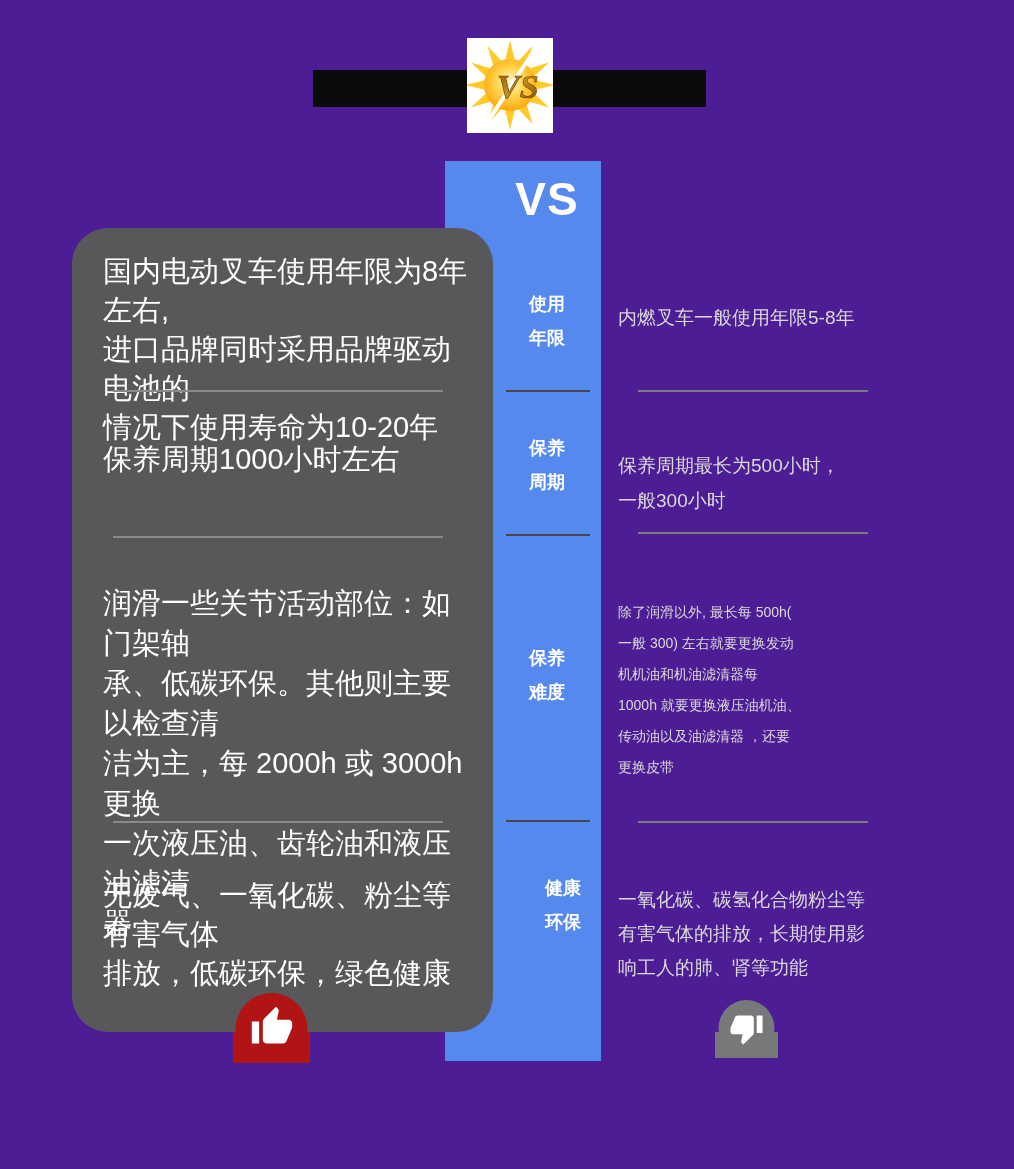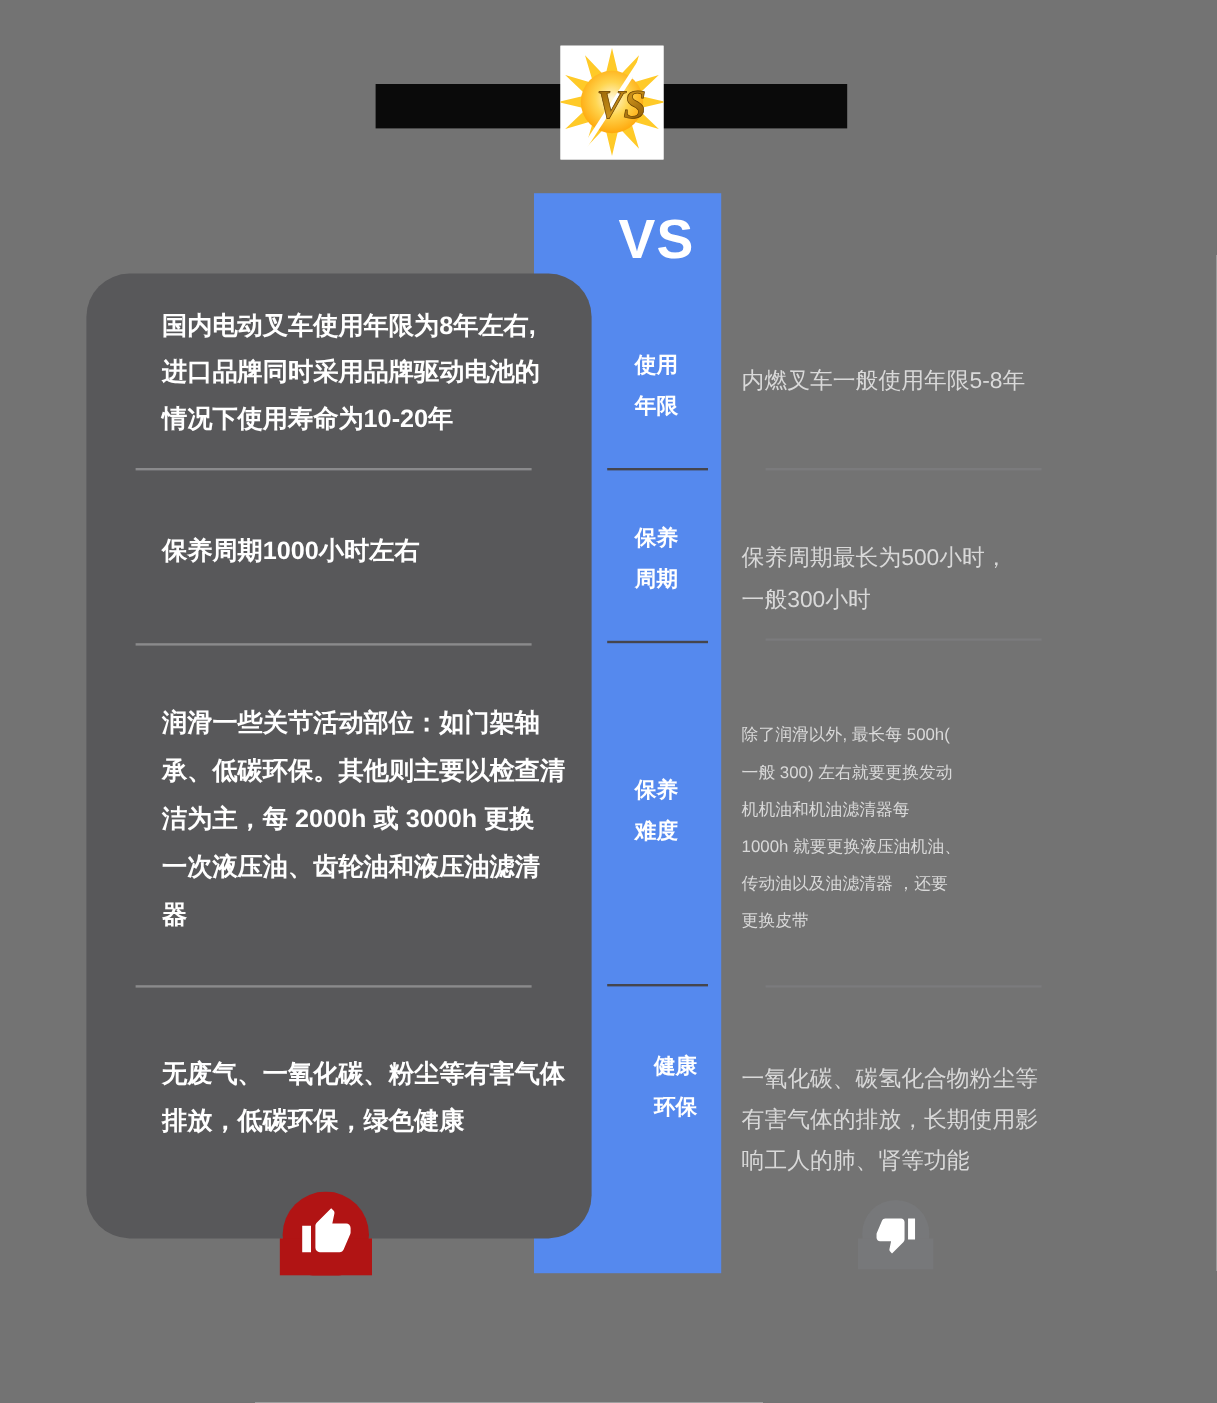--- a/index.html
+++ b/index.html
@@ -1,39 +1,39 @@
 <!DOCTYPE html>
 <html><head>
 <meta charset="utf-8">
 <style>
   * { margin:0; padding:0; box-sizing:border-box; }
   body { font-family:"Liberation Sans", sans-serif; }
   .canvas {
     position:relative; width:1014px; height:1169px;
-    background:#737373; overflow:hidden;
+    background:#4c1d95; overflow:hidden;
   }
   
   .title-bar { position:absolute; left:313px; top:70px; width:393px; height:37px; background:#0a0a0a; }
   
   .vs-badge { position:absolute; left:467px; top:38px; width:86px; height:95px; background:#ffffff; }
   .vs-badge svg { display:block; width:86px; height:95px; }
   
   .blue-col { position:absolute; left:445px; top:161px; width:156px; height:900px; background:#5589ee; }
   .blue-vs { position:absolute; left:493px; top:172px; width:108px; text-align:center;
              color:#ffffff; font-size:46px; font-weight:bold; letter-spacing:1px; }
   .category { position:absolute; left:493px; width:108px; text-align:center; color:#ffffff;
               font-size:18px; font-weight:bold; line-height:34px; white-space:pre-line; }
   .cat-1 { top:287px; } .cat-2 { top:431px; } .cat-3 { top:641px; } .cat-4 { top:871px;margin-left:16px; }
   .blue-divider { position:absolute; left:506px; width:84px; height:2px; background:#45454d; }
   .bd-1 { top:390px; } .bd-2 { top:534px; } .bd-3 { top:820px; }
   
   .dark-panel { position:absolute; left:72px; top:228px; width:421px; height:804px;
                 background:#58585a; border-radius:36px; }
   .left-block { position:absolute; left:103px; width:372px; color:#ffffff;
-                font-size:21px; font-weight:700; line-height:39px; white-space:pre-line;margin-left:32px; }
+                font-size:29px; font-weight:400; line-height:39px; white-space:pre-line; }
   .lb-1 { top:252px; } .lb-2 { top:440px; } .lb-3 { top:583px; line-height:40px; } .lb-4 { top:876px; }
   .left-divider { position:absolute; left:113px; width:330px; height:2px; background:#8a8a8c; }
   .ld-1 { top:390px; } .ld-2 { top:536px; } .ld-3 { top:821px; }
   
   .right-block { position:absolute; left:618px; width:335px; color:#d9d9d9;
                  font-size:19px; line-height:35px; white-space:pre-line; }
   .rb-1 { top:300px; } .rb-2 { top:448px; }
   .rb-3 { top:597px; font-size:14px; line-height:31px; }
   .rb-4 { top:883px; line-height:34px; }
   .right-divider { position:absolute; left:638px; width:230px; height:2px; background:#7b7b7d; }

